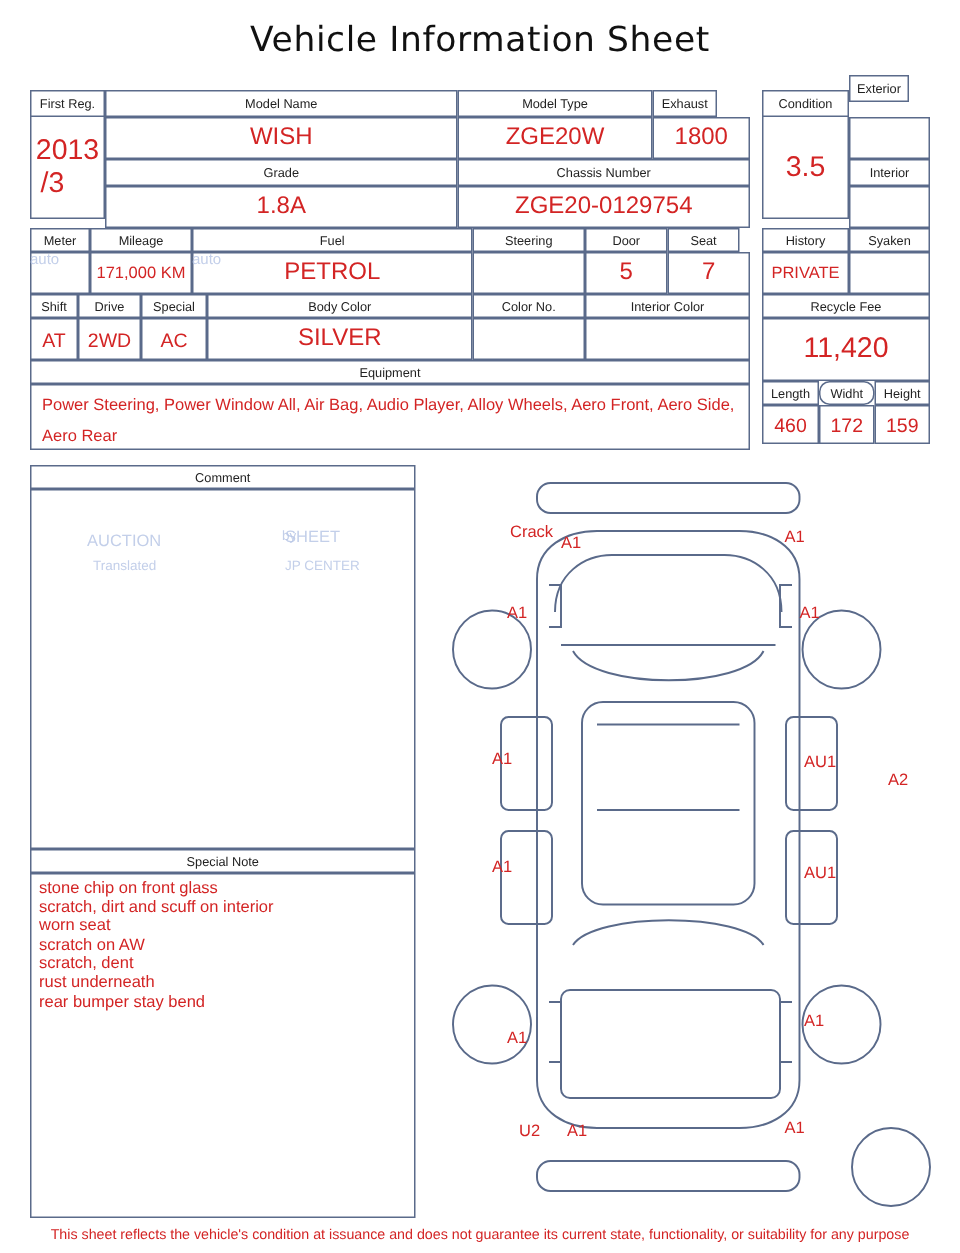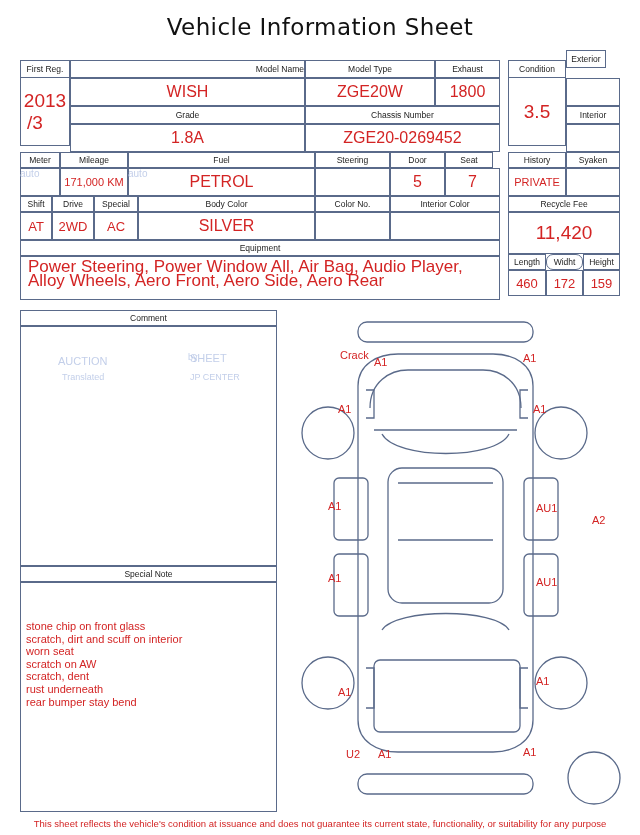--- a/index.html
+++ b/index.html
@@ -56,22 +56,22 @@
   .val-sm { font-size: 13px; }
   .val-xs { font-size: 11px; }
   .val-lg { font-size: 19px; }
   .left { justify-content: flex-start; padding-left: 5px; }
   .nb-t { border-top: none; }
 
   
   .textblock {
     position: absolute;
     box-sizing: border-box;
-    font-size: 17px;
-    line-height: 14px;
+    font-size: 11px;
+    line-height: 21px;
     color: #d32424;
     padding: 2px 4px;
   }
   .note-list {
     position: absolute;
     box-sizing: border-box;
     font-size: 11px;
     line-height: 12.6px;
     color: #d32424;
     padding: 3px 5px;
@@ -118,35 +118,35 @@
   <div id="page-title">Vehicle Information Sheet</div>
 
   <div class="box" style="left:20px; top:60px; width:50px; height:18px;">
     <span class="lbl">First Reg.</span>
   </div>
   <div class="box nb-t" style="left:20px; top:78px; width:50px; height:68px; flex-direction:column; justify-content:center;">
     <span class="val-lg">2013</span>
     <span class="val-lg" style="align-self:flex-start; margin-left:6px;">/3</span>
   </div>
 
-  <div class="box" style="left:70px; top:60px; width:235px; height:18px;justify-content:flex-end;">
+  <div class="box" style="left:70px; top:60px; width:235px; height:18px;">
     <span class="lbl">Model Name</span>
   </div>
   <div class="box" style="left:70px; top:78px; width:235px; height:28px;">
     <span class="val">WISH</span>
   </div>
 
   <div class="box" style="left:305px; top:60px; width:130px; height:18px;">
     <span class="lbl">Model Type</span>
   </div>
   <div class="box" style="left:305px; top:78px; width:130px; height:28px;">
     <span class="val">ZGE20W</span>
   </div>
 
-  <div class="box" style="left:435px; top:60px; width:65px; height:18px;">
+  <div class="box" style="left:435px; top:60px; width:43px; height:18px;">
     <span class="lbl">Exhaust</span>
   </div>
   <div class="box" style="left:435px; top:78px; width:65px; height:28px;">
     <span class="val">1800</span>
   </div>
 
   <div class="box" style="left:508px; top:60px; width:58px; height:18px;">
     <span class="lbl">Condition</span>
   </div>
   <div class="box nb-t" style="left:508px; top:78px; width:58px; height:68px;">
@@ -164,21 +164,21 @@
     <span class="lbl">Grade</span>
   </div>
   <div class="box" style="left:70px; top:124px; width:235px; height:28px;">
     <span class="val">1.8A</span>
   </div>
 
   <div class="box" style="left:305px; top:106px; width:195px; height:18px;">
     <span class="lbl">Chassis Number</span>
   </div>
   <div class="box" style="left:305px; top:124px; width:195px; height:28px;">
-    <span class="val">ZGE20-0269452</span>
+    <span class="val">ZGE20-0129754</span>
   </div>
 
   <div class="box" style="left:566px; top:106px; width:54px; height:18px;">
     <span class="lbl">Interior</span>
   </div>
   <div class="box" style="left:566px; top:124px; width:54px; height:28px;">
     <span class="val-sm"></span>
   </div>
 
   <div class="box" style="left:20px; top:152px; width:40px; height:16px;">
@@ -323,21 +323,21 @@
   <div class="wm" style="left:62px; top:372px;">Translated</div>
   <div class="wm" style="left:152px; top:352px;padding-left:36px;">by</div>
   <div class="wm" style="left:190px; top:372px;">JP CENTER</div>
   <div class="wm" style="left:20px; top:168px; font-size:10px;">auto</div>
   <div class="wm" style="left:128px; top:168px; font-size:10px;">auto</div>
 
   <div class="box" style="left:20px; top:566px; width:257px; height:16px;">
     <span class="lbl">Special Note</span>
   </div>
   <div class="box" style="left:20px; top:582px; width:257px; height:230px; align-items:flex-start; justify-content:flex-start;">
-    <div id="special-note-list" class="note-list" style="position:static;margin-top:34px;">
+    <div id="special-note-list" class="note-list" style="position:static;">
         <div>stone chip on front glass</div>
         <div>scratch, dirt and scuff on interior</div>
         <div>worn seat</div>
         <div>scratch on AW</div>
         <div>scratch, dent</div>
         <div>rust underneath</div>
         <div>rear bumper stay bend</div>
       </div>
   </div>
 

